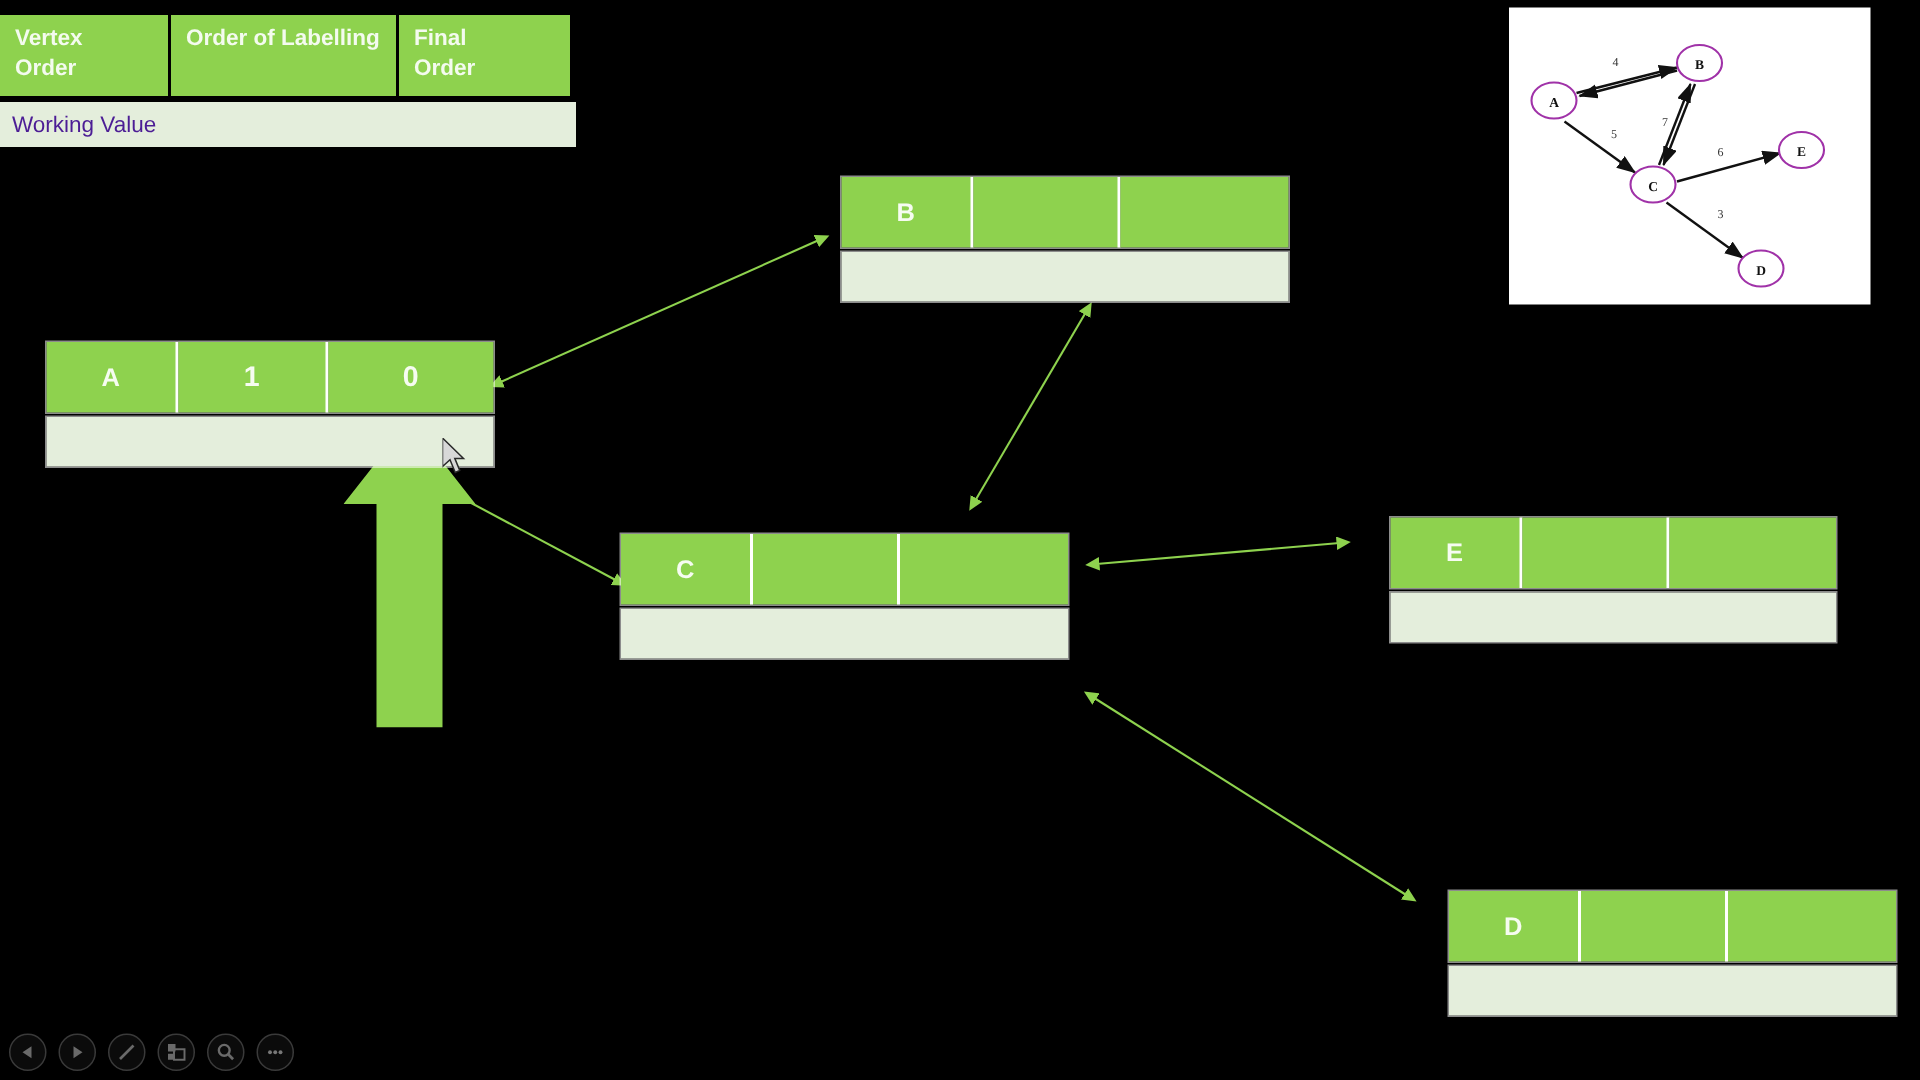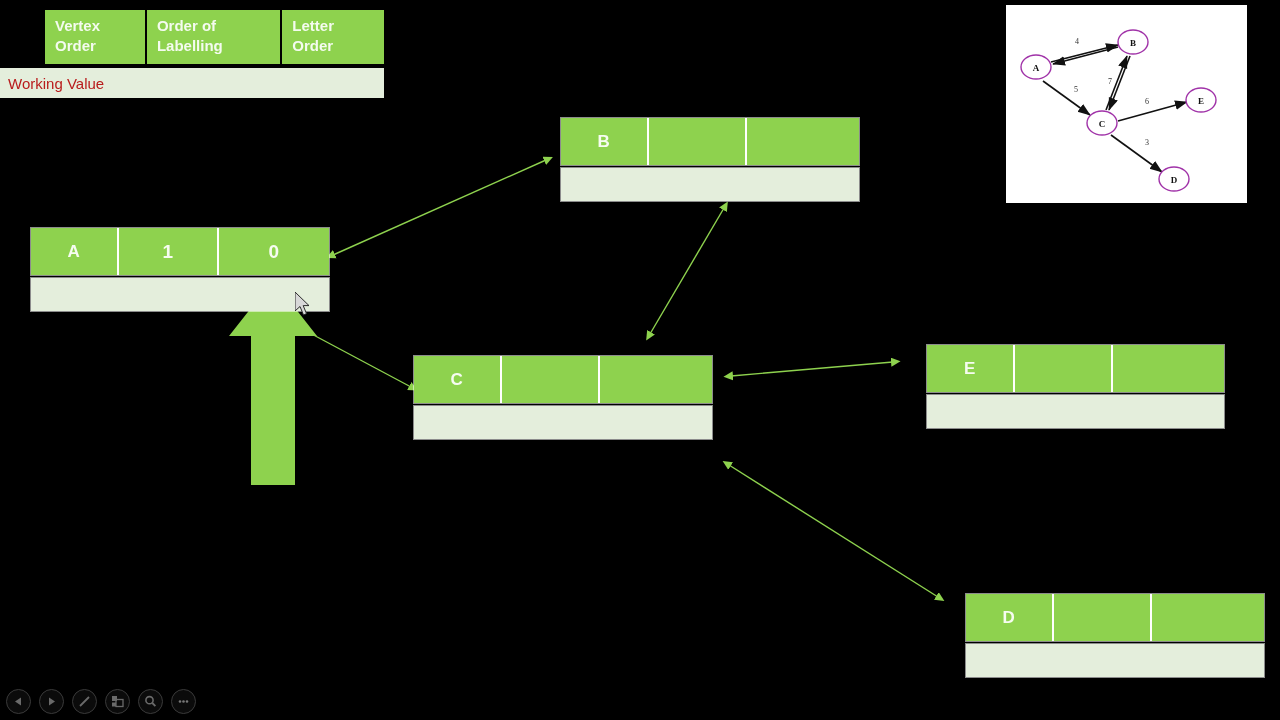--- a/index.html
+++ b/index.html
@@ -17,28 +17,28 @@
   .legend-head .cell {
     background: #8ed24e;
     color: #f4fbef;
     font-weight: bold;
     font-size: 15px;
     line-height: 1.35;
     padding: 6px 0 0 10px;
     border-right: 2px solid #000;
   }
   .legend-head .cell:last-child { border-right: none; }
-  .lc-vertex { width: 114px; margin-left: 45px; }
+  .lc-vertex { width: 114px; }
   .lc-order  { width: 152px; }
   .lc-final  { width: 114px; }
   .legend-sub {
     margin-top: 4px;
     height: 30px;
     background: #e4eedc;
-    color: #b91c1c;
+    color: #4c1d95;
     font-size: 15px;
     display: flex; align-items: center;
     padding-left: 8px;
   }
 
   
   .vbox { position: absolute; }
   .vbox .top { display: flex; height: 47px; }
   .vbox .top .c {
     background: #8ed24e;
@@ -99,21 +99,21 @@
 <div id="stage">
 
   <div class="legend">
     <div class="legend-head">
       <div class="cell lc-vertex">
         <div>Vertex</div>
         <div>Order</div>
       </div>
       <div class="cell lc-order">Order of Labelling</div>
       <div class="cell lc-final">
-        <div>Letter</div>
+        <div>Final</div>
         <div>Order</div>
       </div>
     </div>
     <div class="legend-sub">Working Value</div>
   </div>
 
   <svg id="connectors" viewBox="0 0 1280 720">
     <defs>
       <marker id="ah-start" markerWidth="7" markerHeight="7" refX="5.6" refY="3.2" orient="auto">
         <path d="M7,0 L7,6.4 L0.2,3.2 z" fill="#8ed24e"></path>

